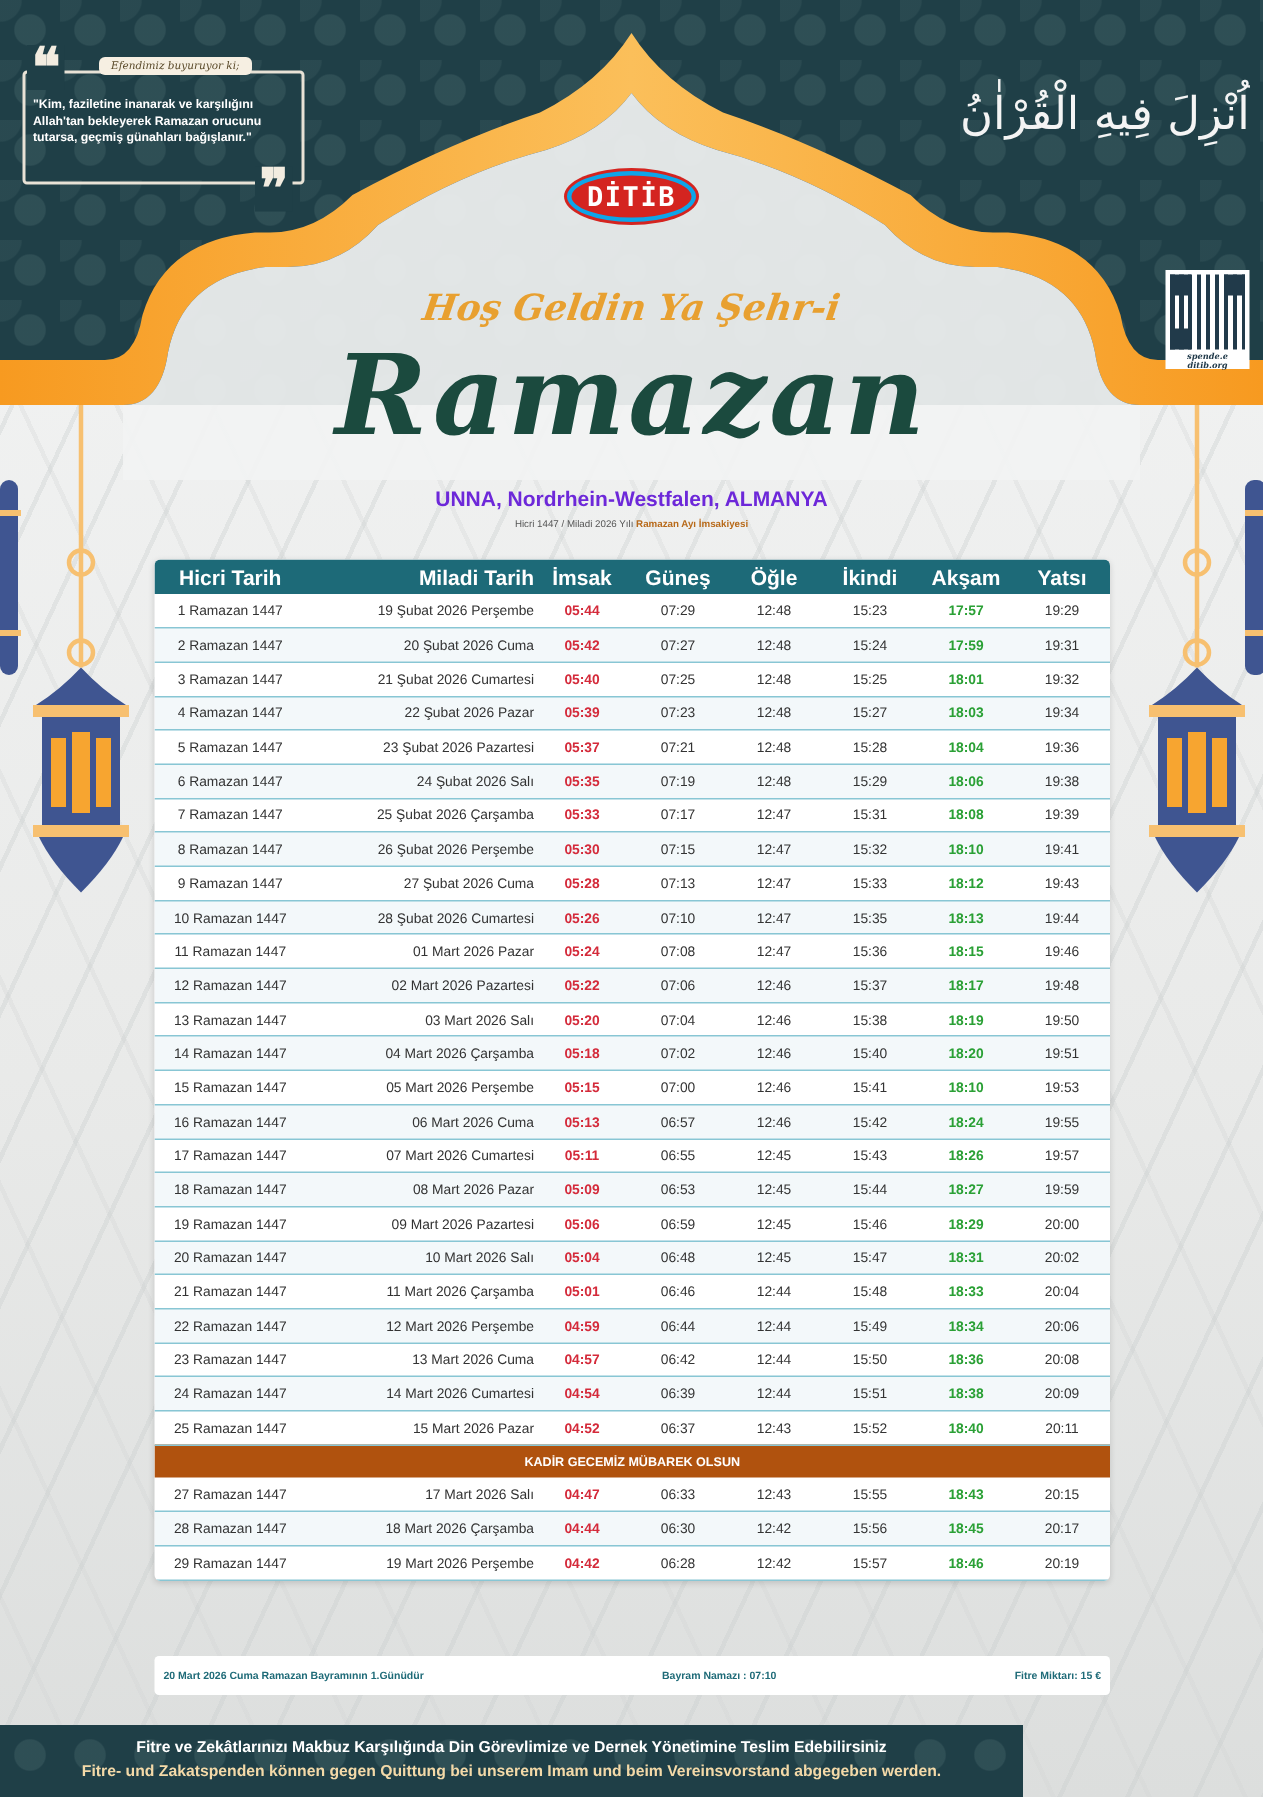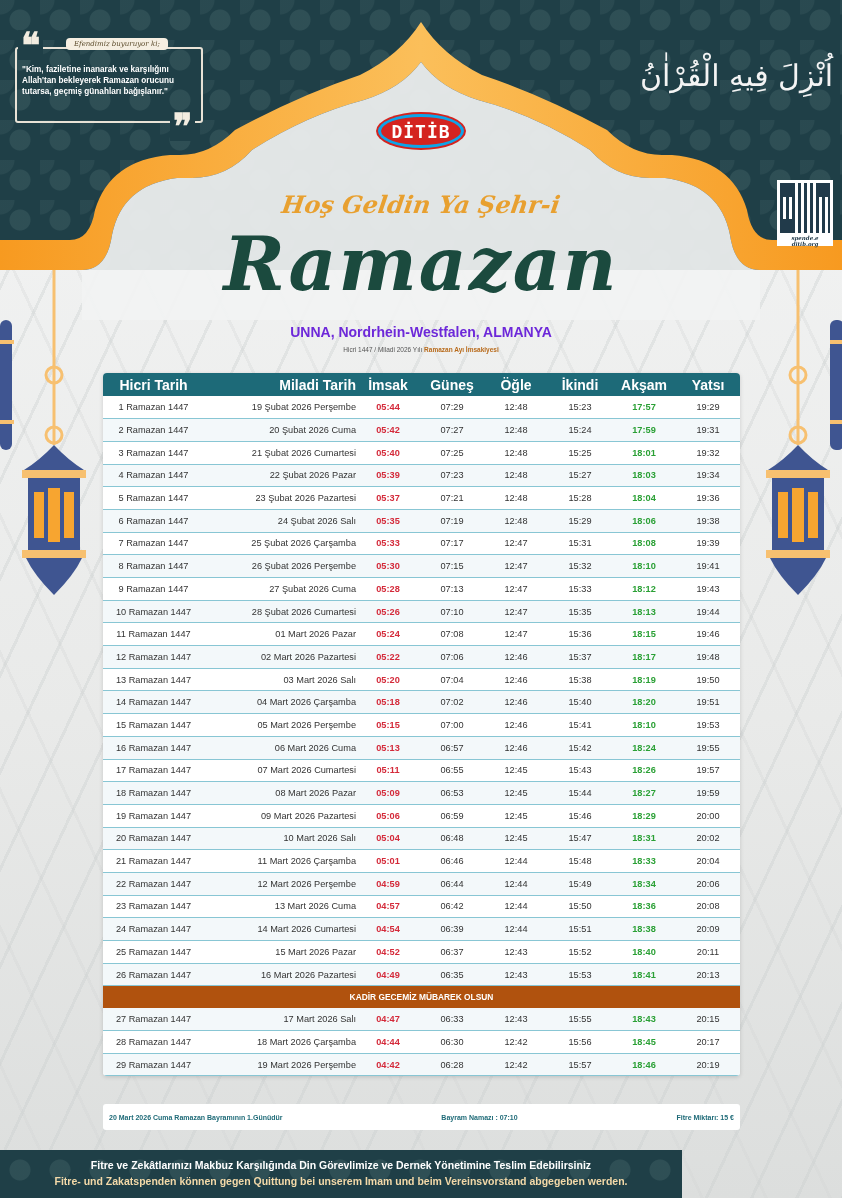--- a/index.html
+++ b/index.html
@@ -472,30 +472,20 @@
         <tr>
           <td class="hicri">25 Ramazan 1447</td>
           <td class="miladi">15 Mart 2026 Pazar</td>
           <td class="imsak">04:52</td>
           <td class="gunes">06:37</td>
           <td class="ogle">12:43</td>
           <td class="ikindi">15:52</td>
           <td class="aksam">18:40</td>
           <td class="yatsi">20:11</td>
         </tr>
-        <tr>
-          <td class="hicri">26 Ramazan 1447</td>
-          <td class="miladi">16 Mart 2026 Pazartesi</td>
-          <td class="imsak">04:49</td>
-          <td class="gunes">06:35</td>
-          <td class="ogle">12:43</td>
-          <td class="ikindi">15:53</td>
-          <td class="aksam">18:41</td>
-          <td class="yatsi">20:13</td>
-        </tr>
         <tr class="kadir">
           <td colspan="8">KADİR GECEMİZ MÜBAREK OLSUN</td>
         </tr>
         <tr>
           <td class="hicri">27 Ramazan 1447</td>
           <td class="miladi">17 Mart 2026 Salı</td>
           <td class="imsak">04:47</td>
           <td class="gunes">06:33</td>
           <td class="ogle">12:43</td>
           <td class="ikindi">15:55</td>

